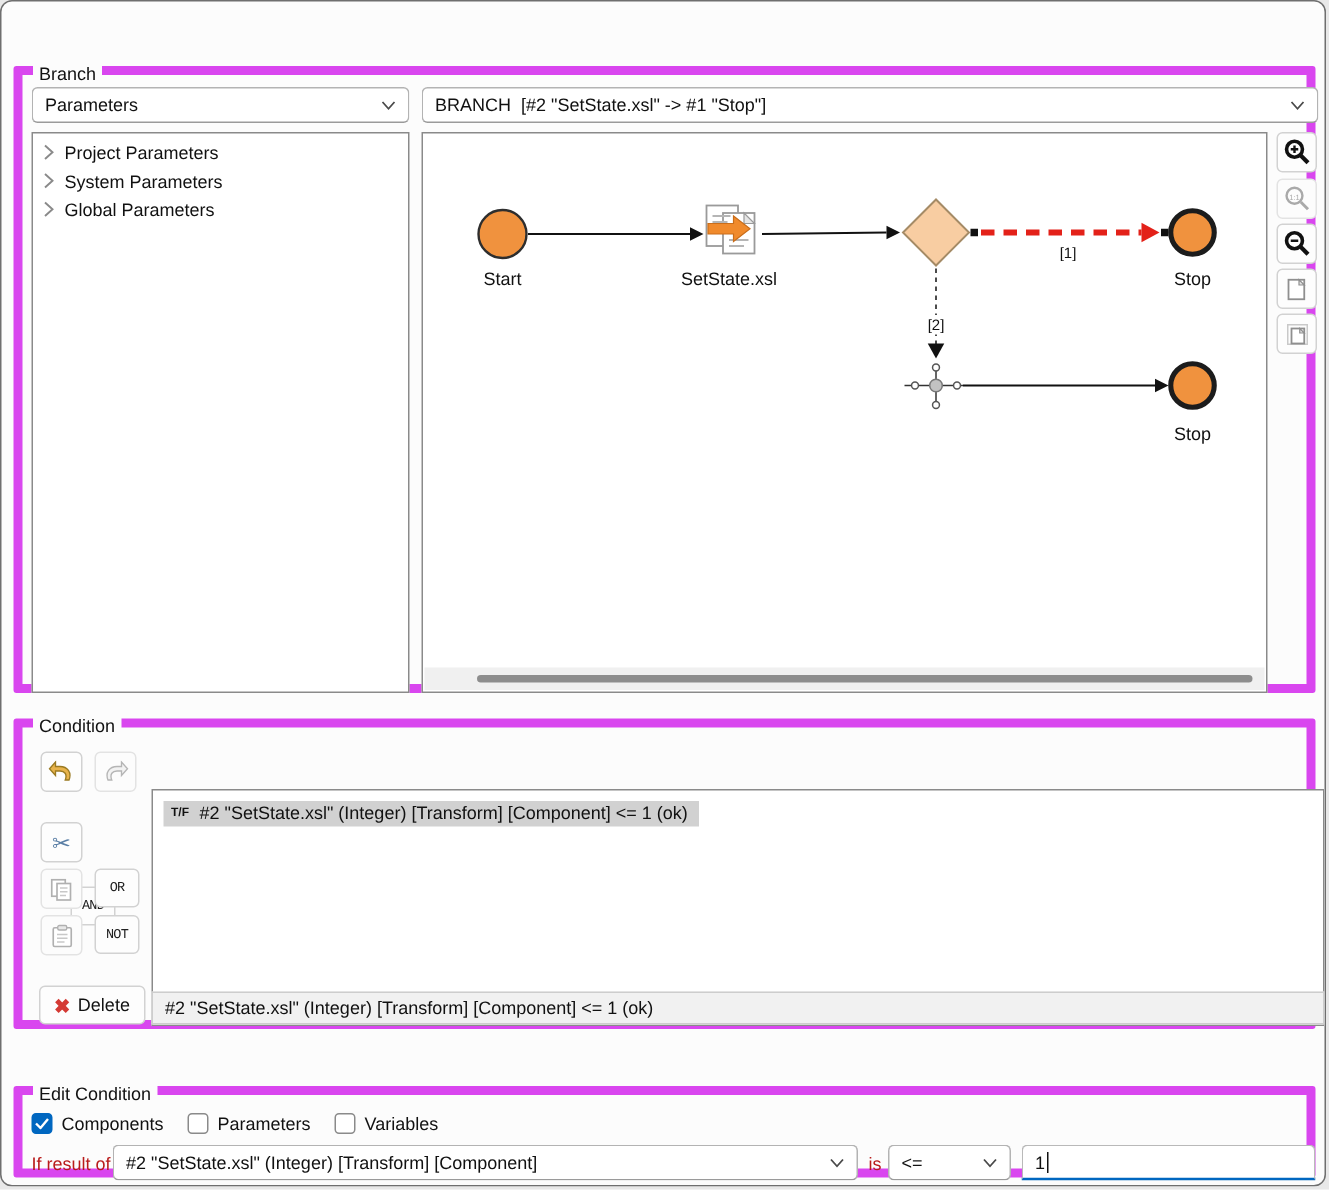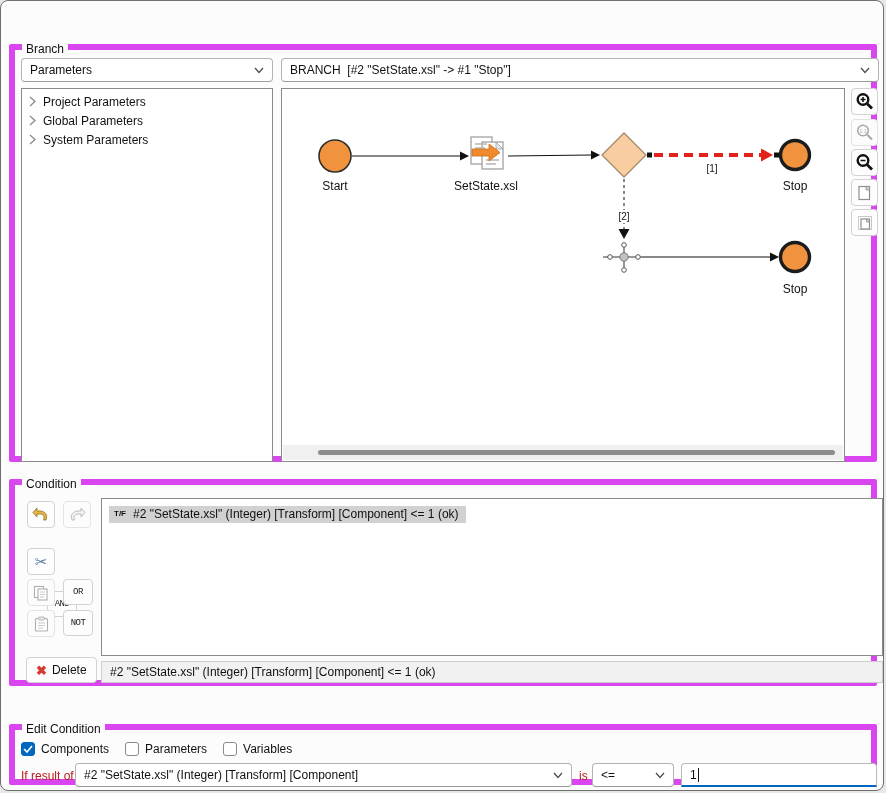--- a/index.html
+++ b/index.html
@@ -41,21 +41,21 @@
   .sbtn{position:absolute;width:27px;height:27px;background:#fdfdfd;border:1px solid #d2d2d2;border-radius:4px;
     display:flex;align-items:center;justify-content:center;}
   .sbtn.disabled{border-color:#e3e3e3;background:#fcfcfc;}
   .opbtn{position:absolute;width:30px;height:26px;background:#fdfdfd;border:1px solid #d2d2d2;border-radius:4px;
     display:flex;align-items:center;justify-content:center;
     font-family:"Liberation Mono","DejaVu Sans Mono",monospace;font-size:9px;letter-spacing:-0.5px;color:#222;}
   .delbtn{position:absolute;height:26px;background:#fdfdfd;border:1px solid #d2d2d2;border-radius:4px;
     display:flex;align-items:center;justify-content:center;gap:5px;padding:0 9px;font-size:12px;}
   .delx{color:#d43a34;font-size:13px;font-weight:bold;}
   
-  .condlist{position:absolute;background:#fff;border:1px solid #8a8a8a;padding:6px 17px 0 7px;}
+  .condlist{position:absolute;background:#fff;border:1px solid #8a8a8a;padding:6px 17px 0 7px;margin-top:28px;}
   .cond-item{display:inline-flex;align-items:center;background:#d1d1d1;padding:1px 7px 2px 5px;font-size:12px;}
   .cond-item .tf{font-size:8px;font-weight:bold;margin-right:7px;letter-spacing:0;}
   .statusbar{position:absolute;background:#f1f1f1;border:1px solid #cdcdcd;display:flex;align-items:center;padding:0 8px;font-size:12px;}
   
   .cbrow{position:absolute;display:flex;align-items:center;gap:0;}
   .cb{display:inline-flex;align-items:center;margin-right:16px;}
   .cbbox{width:14px;height:14px;border:1px solid #8a8a8a;border-radius:3px;background:#fff;margin-right:6px;
     display:flex;align-items:center;justify-content:center;}
   .cb.checked .cbbox{background:#0067c0;border-color:#0067c0;}
   .label{position:absolute;font-size:12px;color:#b91c1c;}
@@ -90,27 +90,27 @@
       <div class="tree-item" style="margin-top:3px;">
         <svg width="7" height="11">
             <polyline points="1,1 6,5.5 1,10" fill="none" stroke="#8a8a8a" stroke-width="1.3"></polyline>
           </svg>
         <span>Project Parameters</span>
       </div>
       <div class="tree-item">
         <svg width="7" height="11">
             <polyline points="1,1 6,5.5 1,10" fill="none" stroke="#8a8a8a" stroke-width="1.3"></polyline>
           </svg>
-        <span>Global Parameters</span>
+        <span>System Parameters</span>
       </div>
       <div class="tree-item">
         <svg width="7" height="11">
             <polyline points="1,1 6,5.5 1,10" fill="none" stroke="#8a8a8a" stroke-width="1.3"></polyline>
           </svg>
-        <span>System Parameters</span>
+        <span>Global Parameters</span>
       </div>
     </div>
 
     <div class="canvas" style="left:266px;top:38px;width:564px;height:374px;">
       <svg width="562" height="356" viewBox="0 0 562 356">
 
         <line x1="70" y1="67" x2="178" y2="67" stroke="#111" stroke-width="1.2"></line>
         <polygon points="178,62.5 187,67 178,71.5" fill="#111"></polygon>
 
         <line x1="226" y1="67" x2="309" y2="66" stroke="#111" stroke-width="1.2"></line>

